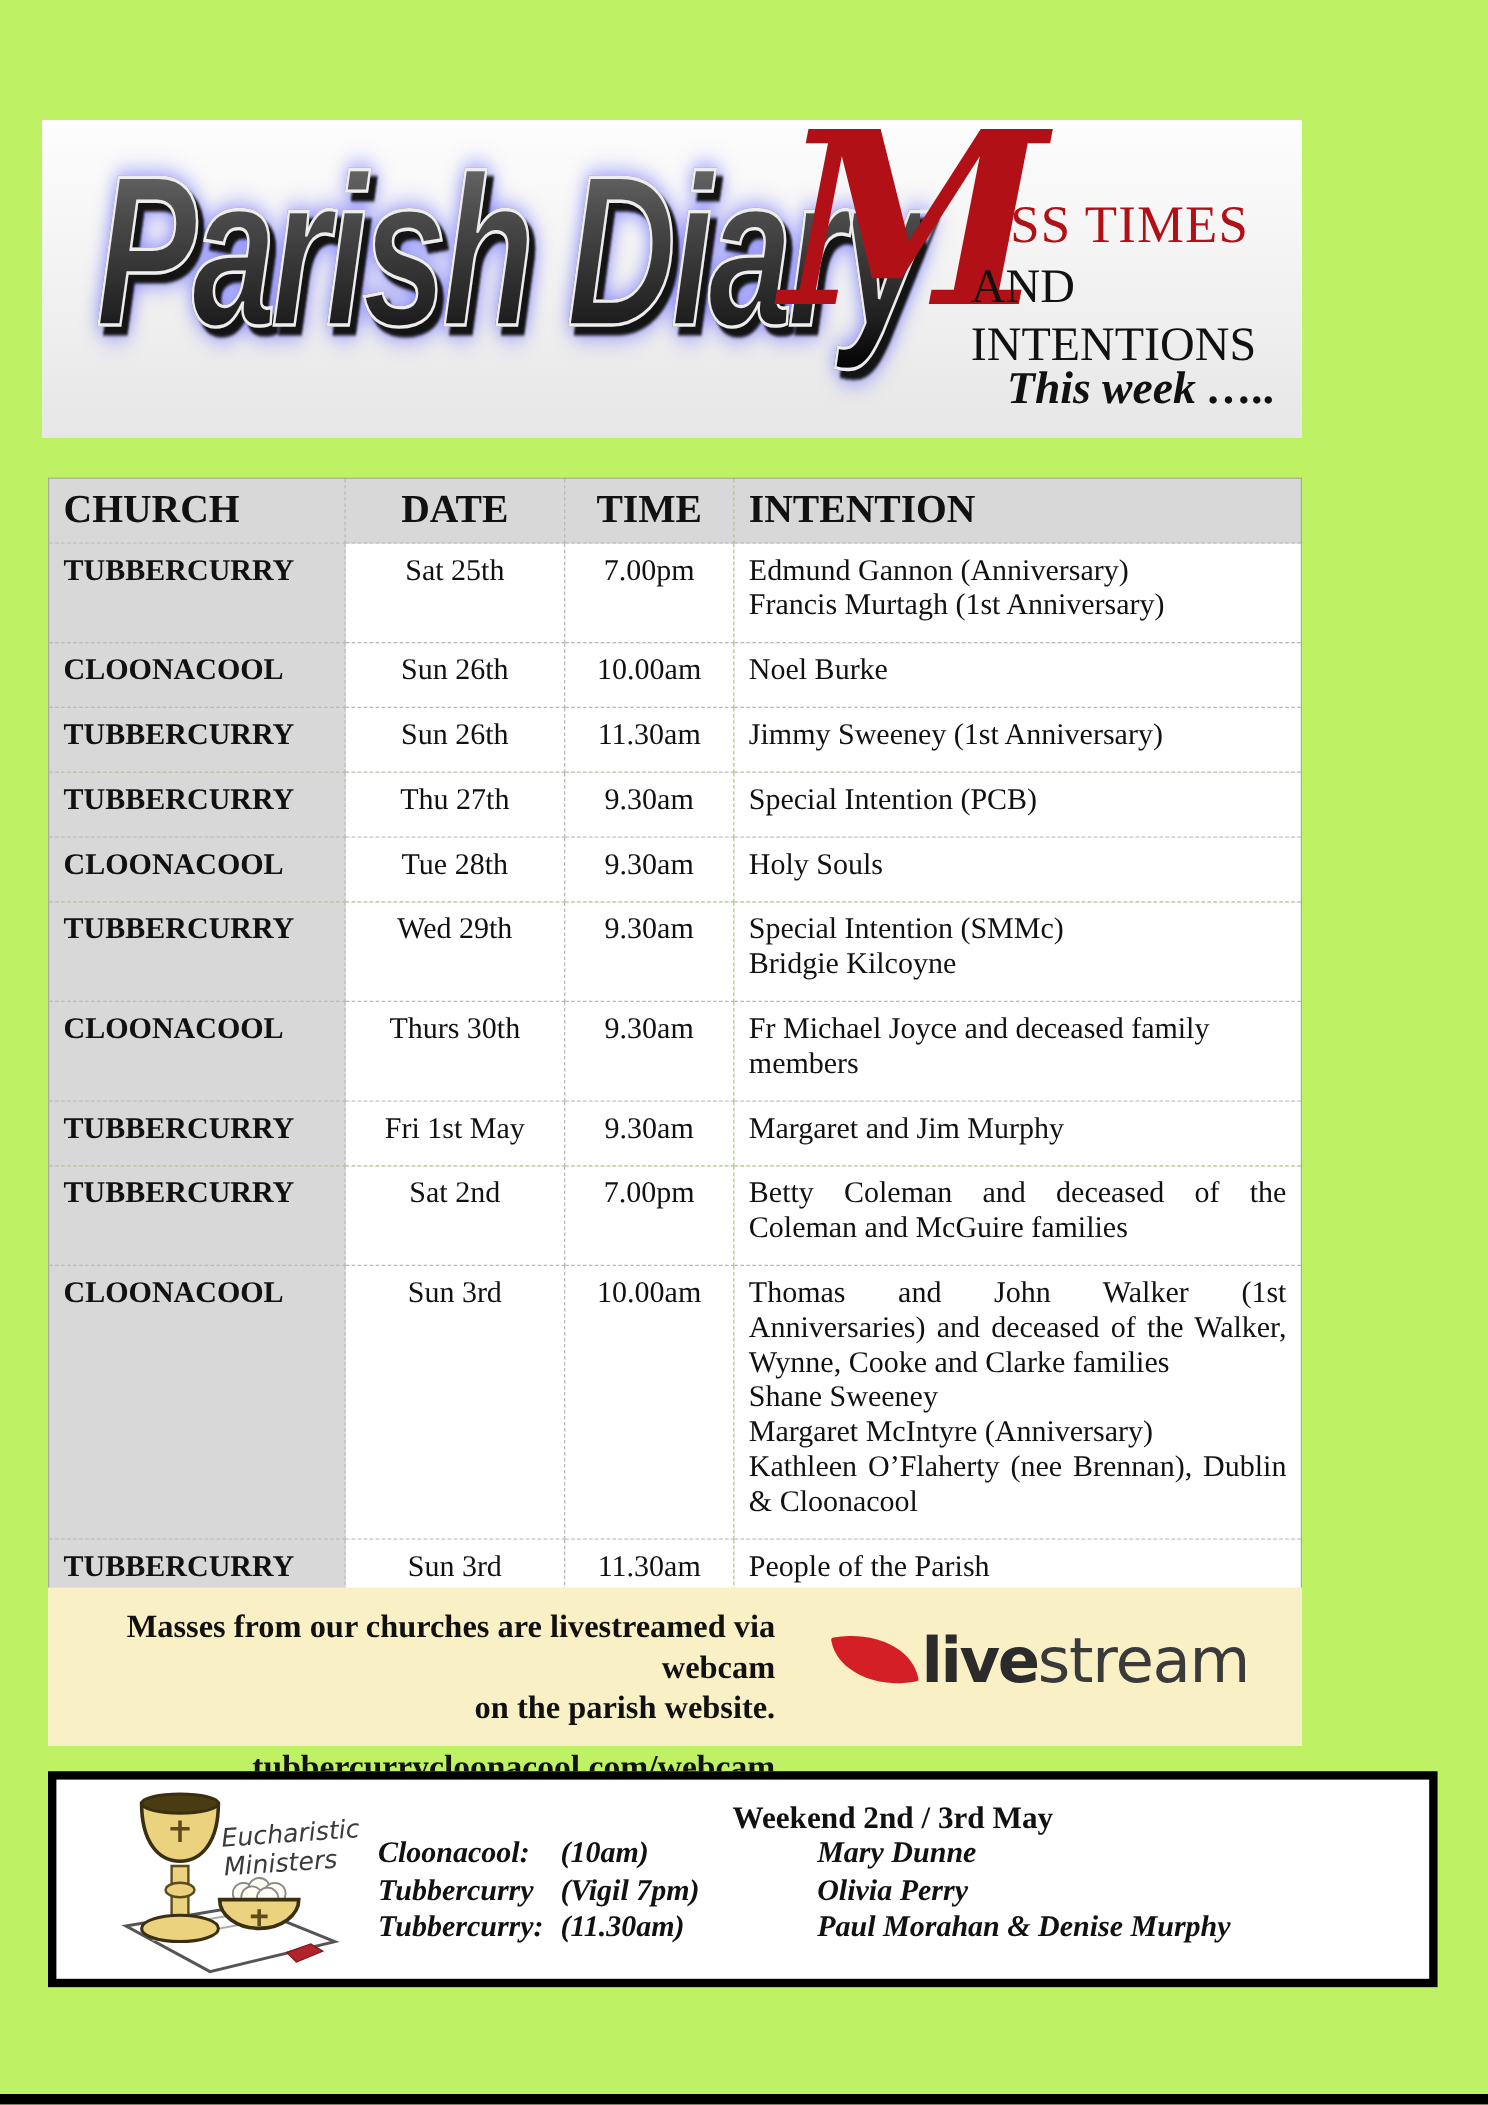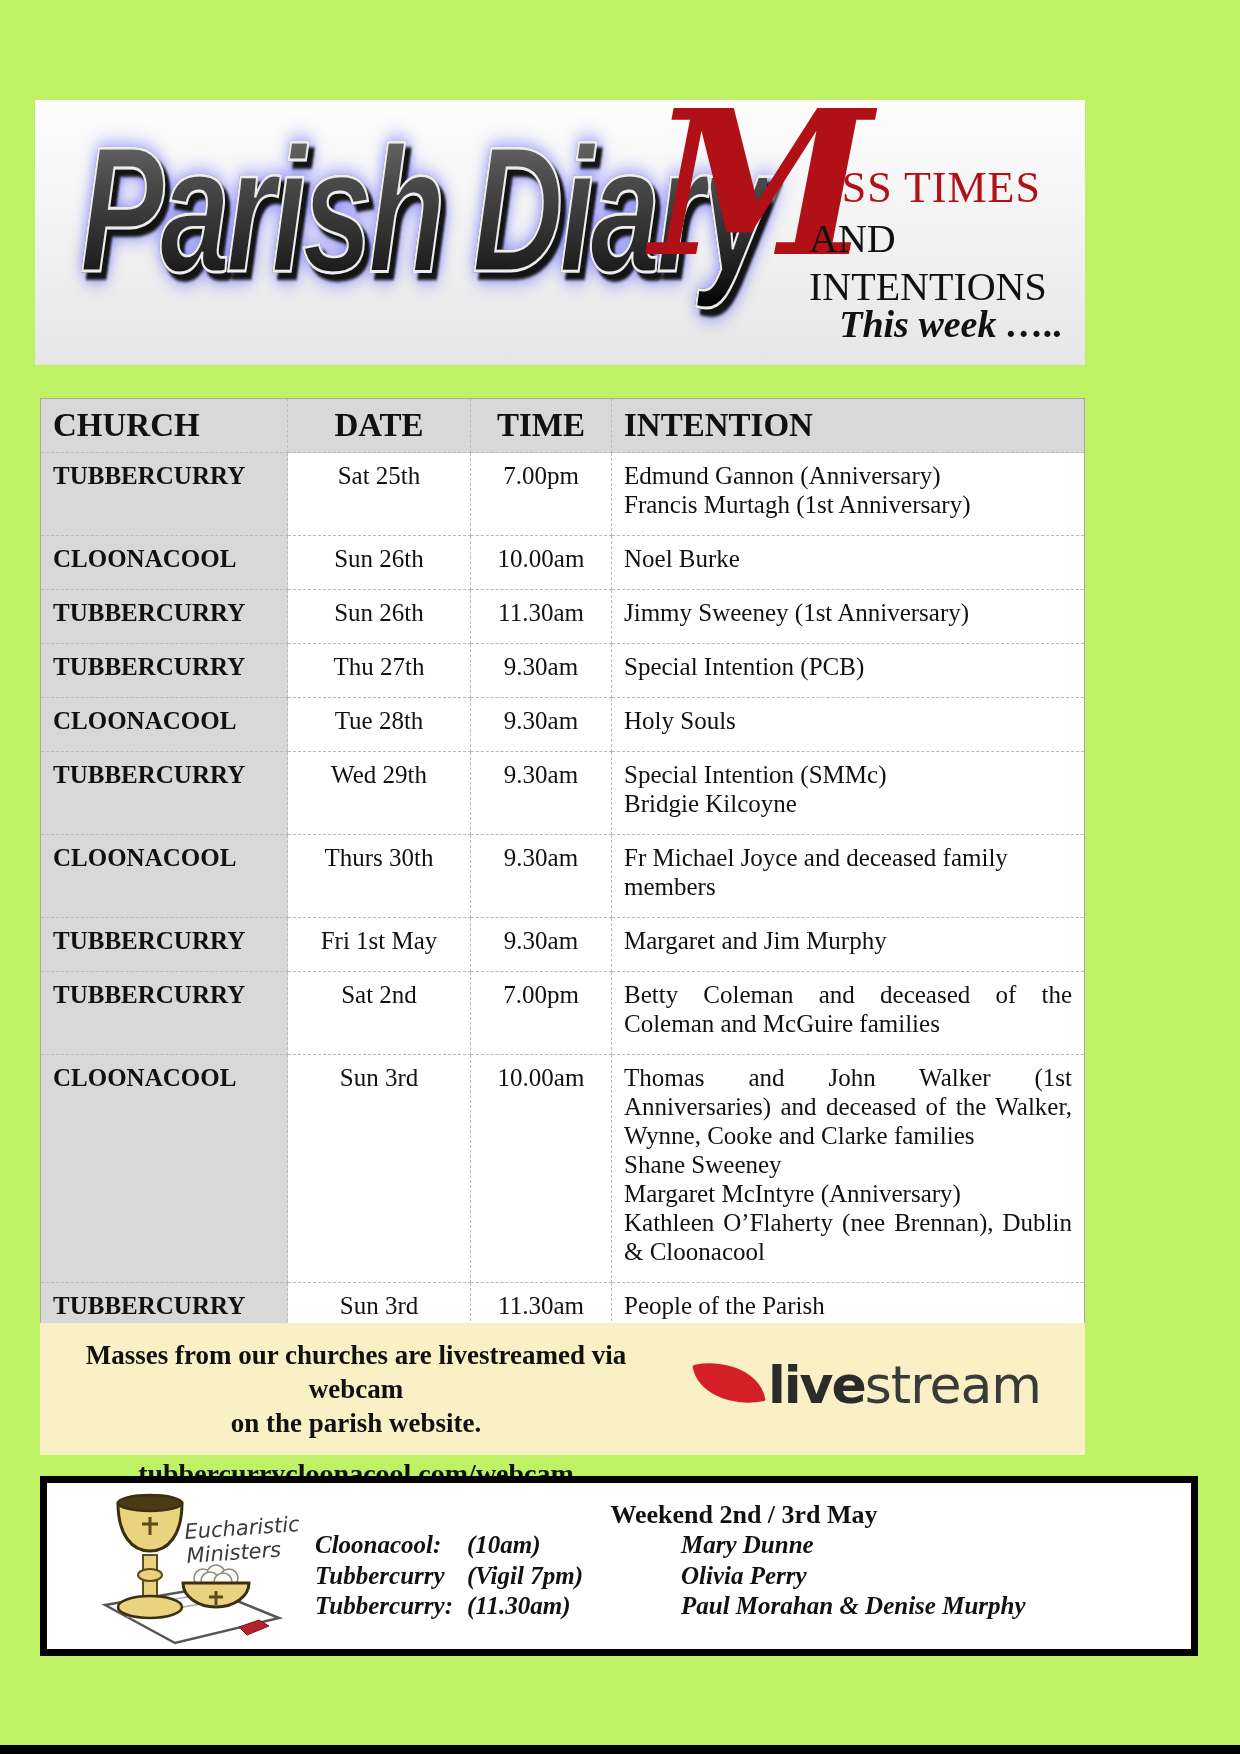--- a/index.html
+++ b/index.html
@@ -39,21 +39,21 @@
   .col-time{width:116px;}
   th.col-church,th.col-int{text-align:left;}
   th.col-date,th.col-time{text-align:center;}
   td.col-church{background:#d8d8d8;font-weight:bold;}
   td.col-date,td.col-time{text-align:center;}
   td.col-int{white-space:pre-line;}
   td.justify{text-align:justify;}
 
   
   .live-banner{position:absolute;left:40px;top:1323px;width:1045px;height:132px;background:#faf0c6;}
-  .live-left{position:absolute;left:26px;top:16px;width:580px;text-align:center;}
+  .live-left{position:absolute;left:26px;top:16px;width:580px;text-align:right;}
   .lb-line{font-weight:bold;font-size:27px;line-height:1.25;}
   .lb-url{font-weight:bold;font-size:28px;margin-top:18px;}
   .live-logo{position:absolute;right:44px;top:36px;display:flex;align-items:center;}
   .leaf{width:66px;height:48px;background:#d51f26;border-radius:4% 100% 4% 100%;
         transform:rotate(-10deg);margin-right:6px;margin-top:-4px;}
   .logo-live{font-family:"DejaVu Sans",sans-serif;font-weight:800;font-size:52px;
              color:#2b2b2b;letter-spacing:-2px;line-height:1;}
   .logo-stream{font-family:"DejaVu Sans",sans-serif;font-weight:400;font-size:52px;
                color:#3a3a3a;letter-spacing:-1px;line-height:1;}
 

